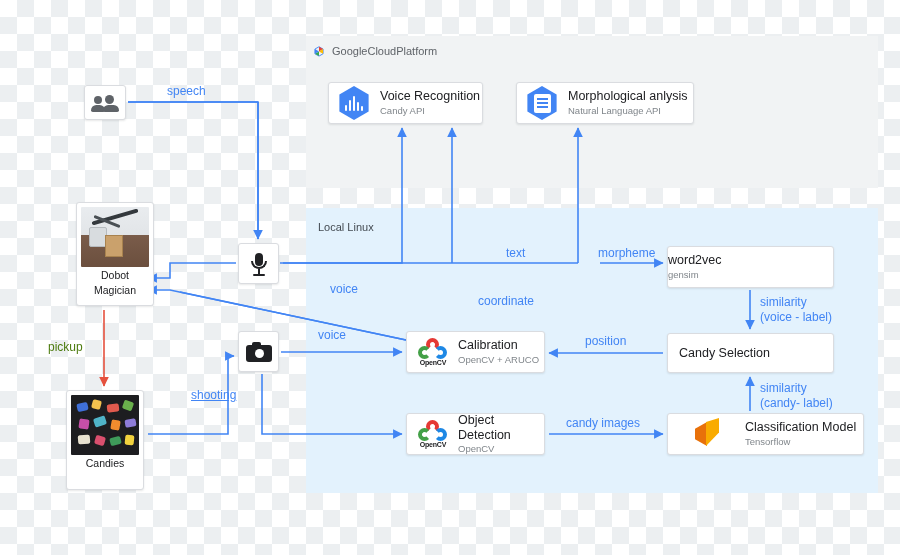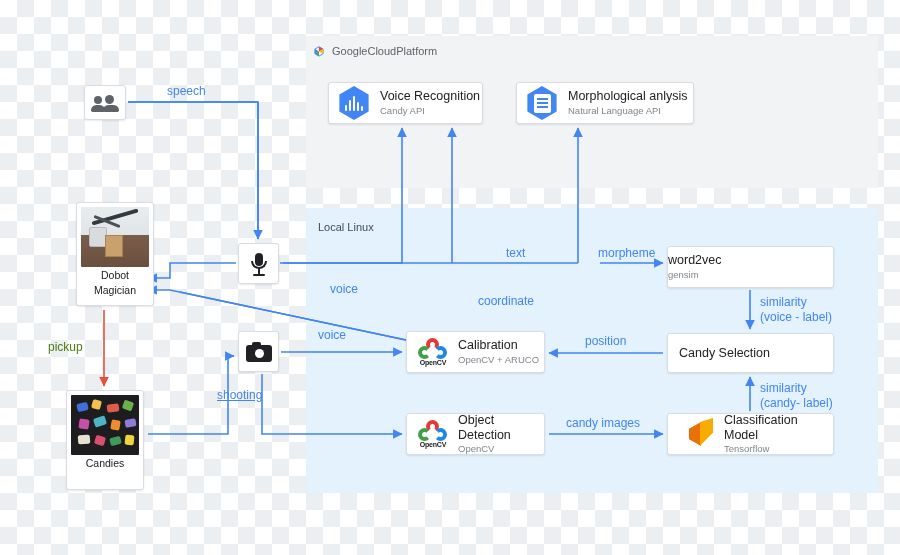--- a/index.html
+++ b/index.html
@@ -92,21 +92,21 @@
     color: #80868b;
     margin-top: 2px;
   }
   
   .card-voice   { left: 328px; top: 82px;  width: 155px; height: 42px; padding-left: 8px; }
   .card-morph   { left: 516px; top: 82px;  width: 178px; height: 42px; padding-left: 8px; }
   .card-w2v     { left: 667px; top: 246px; width: 167px; height: 42px; }
   .card-calib   { left: 406px; top: 331px; width: 139px; height: 42px; padding-left: 6px; }
   .card-candy   { left: 667px; top: 333px; width: 167px; height: 40px; padding-left: 11px; }
   .card-objdet  { left: 406px; top: 413px; width: 139px; height: 42px; padding-left: 6px; }
-  .card-class   { left: 667px; top: 413px; width: 167px; height: 42px; padding-left: 18px; }
+  .card-class   { left: 667px; top: 413px; width: 197px; height: 42px; padding-left: 24px; gap: 15px; }
   
   .sq-card {
     position: absolute;
     background: #ffffff;
     border: 1px solid #dadce0;
     border-radius: 3px;
     box-shadow: 0 1px 2px rgba(60,64,67,0.12);
     display: flex;
     align-items: center;
     justify-content: center;
@@ -508,21 +508,21 @@
     </div>
   </div>
 
   <div class="alabel" style="left:167px; top:84px;">speech</div>
   <div class="alabel" style="left:330px; top:246px;margin-top:36px;">voice</div>
   <div class="alabel" style="left:478px; top:246px;margin-left:28px;">text</div>
   <div class="alabel" style="left:598px; top:246px;text-align:right;">morpheme</div>
   <div class="alabel" style="left:478px; top:294px;">coordinate</div>
   <div class="alabel" style="left:318px; top:328px;">voice</div>
   <div class="alabel" style="left:585px; top:334px;">position</div>
-  <div class="alabel" style="left:217px; top:388px;text-decoration:underline;">shooting</div>
+  <div class="alabel" style="left:191px; top:388px;text-decoration:underline;">shooting</div>
   <div class="alabel" style="left:566px; top:416px;">candy images</div>
   <div class="alabel red" style="left:48px; top:340px;">pickup</div>
   <div class="alabel" style="left:760px; top:295px;">
     <span>similarity</span><br>
     <span>(voice - label)</span>
   </div>
   <div class="alabel" style="left:760px; top:381px;">
     <span>similarity</span><br>
     <span>(candy- label)</span>
   </div>

